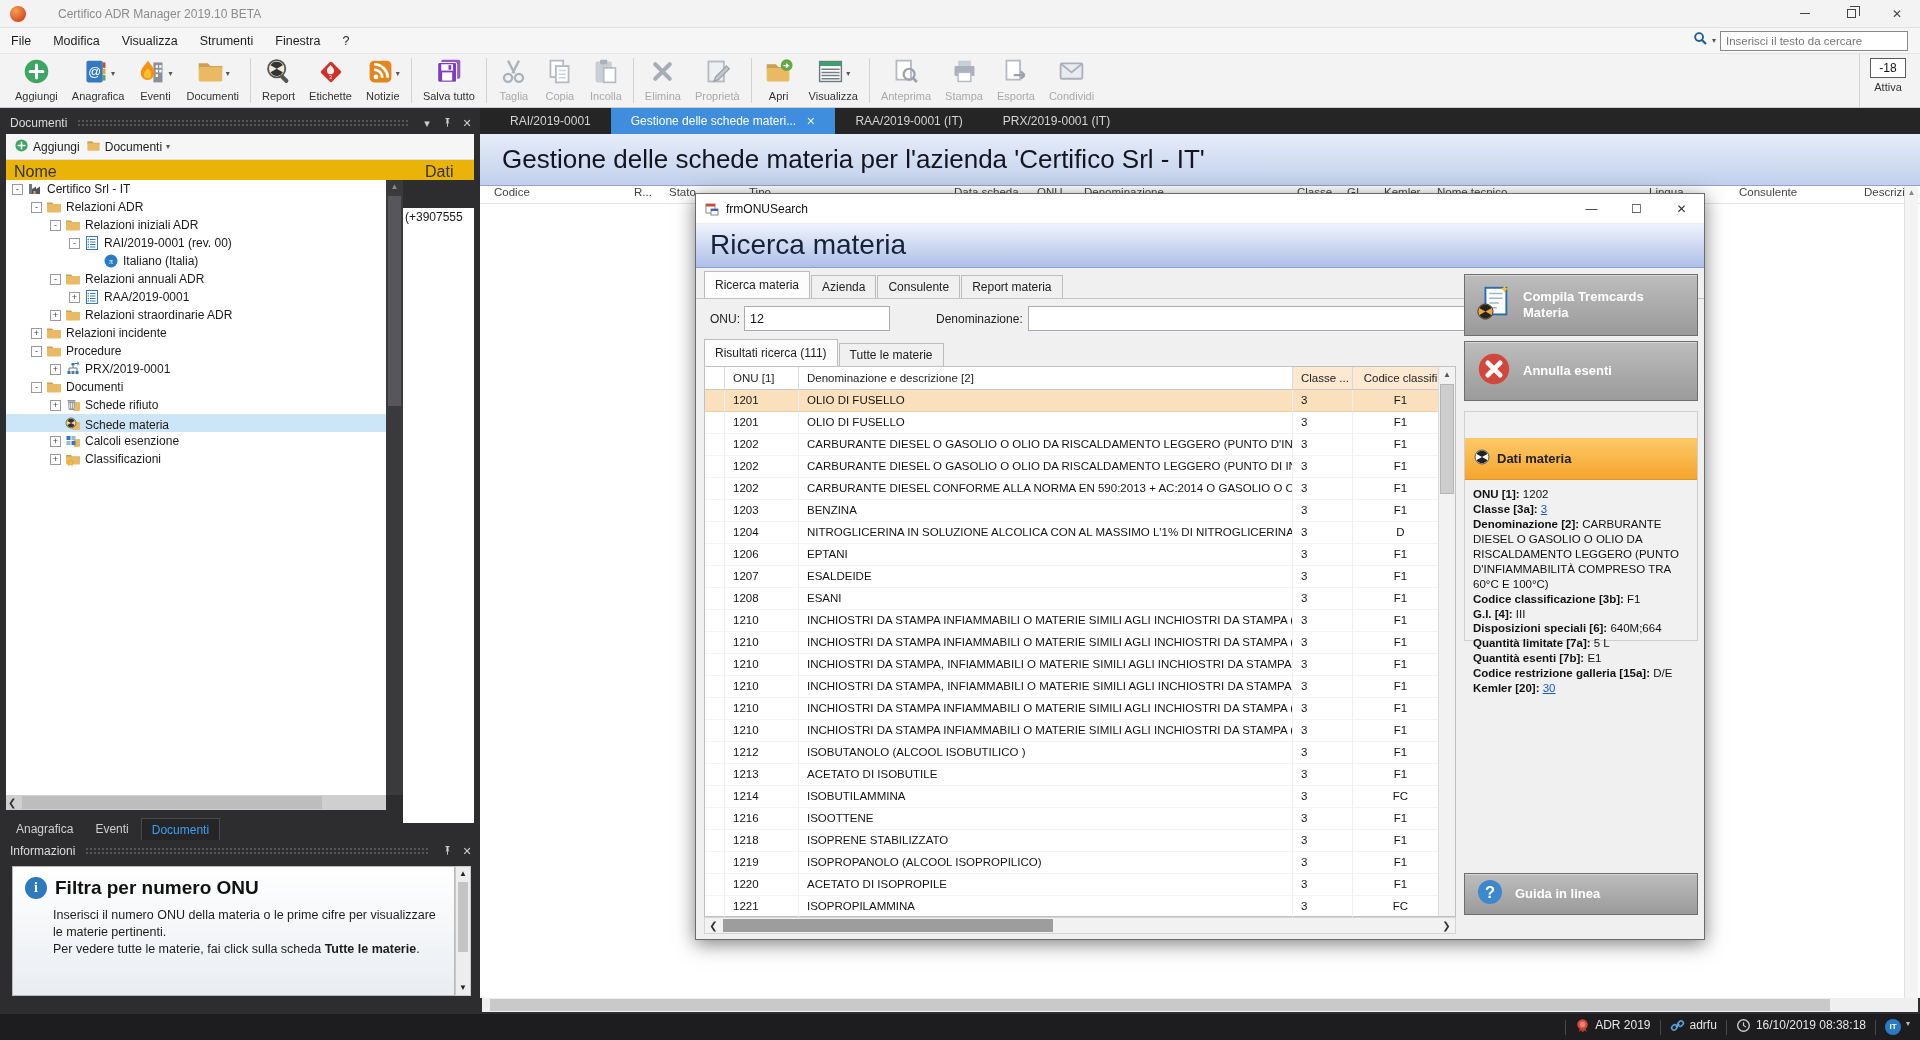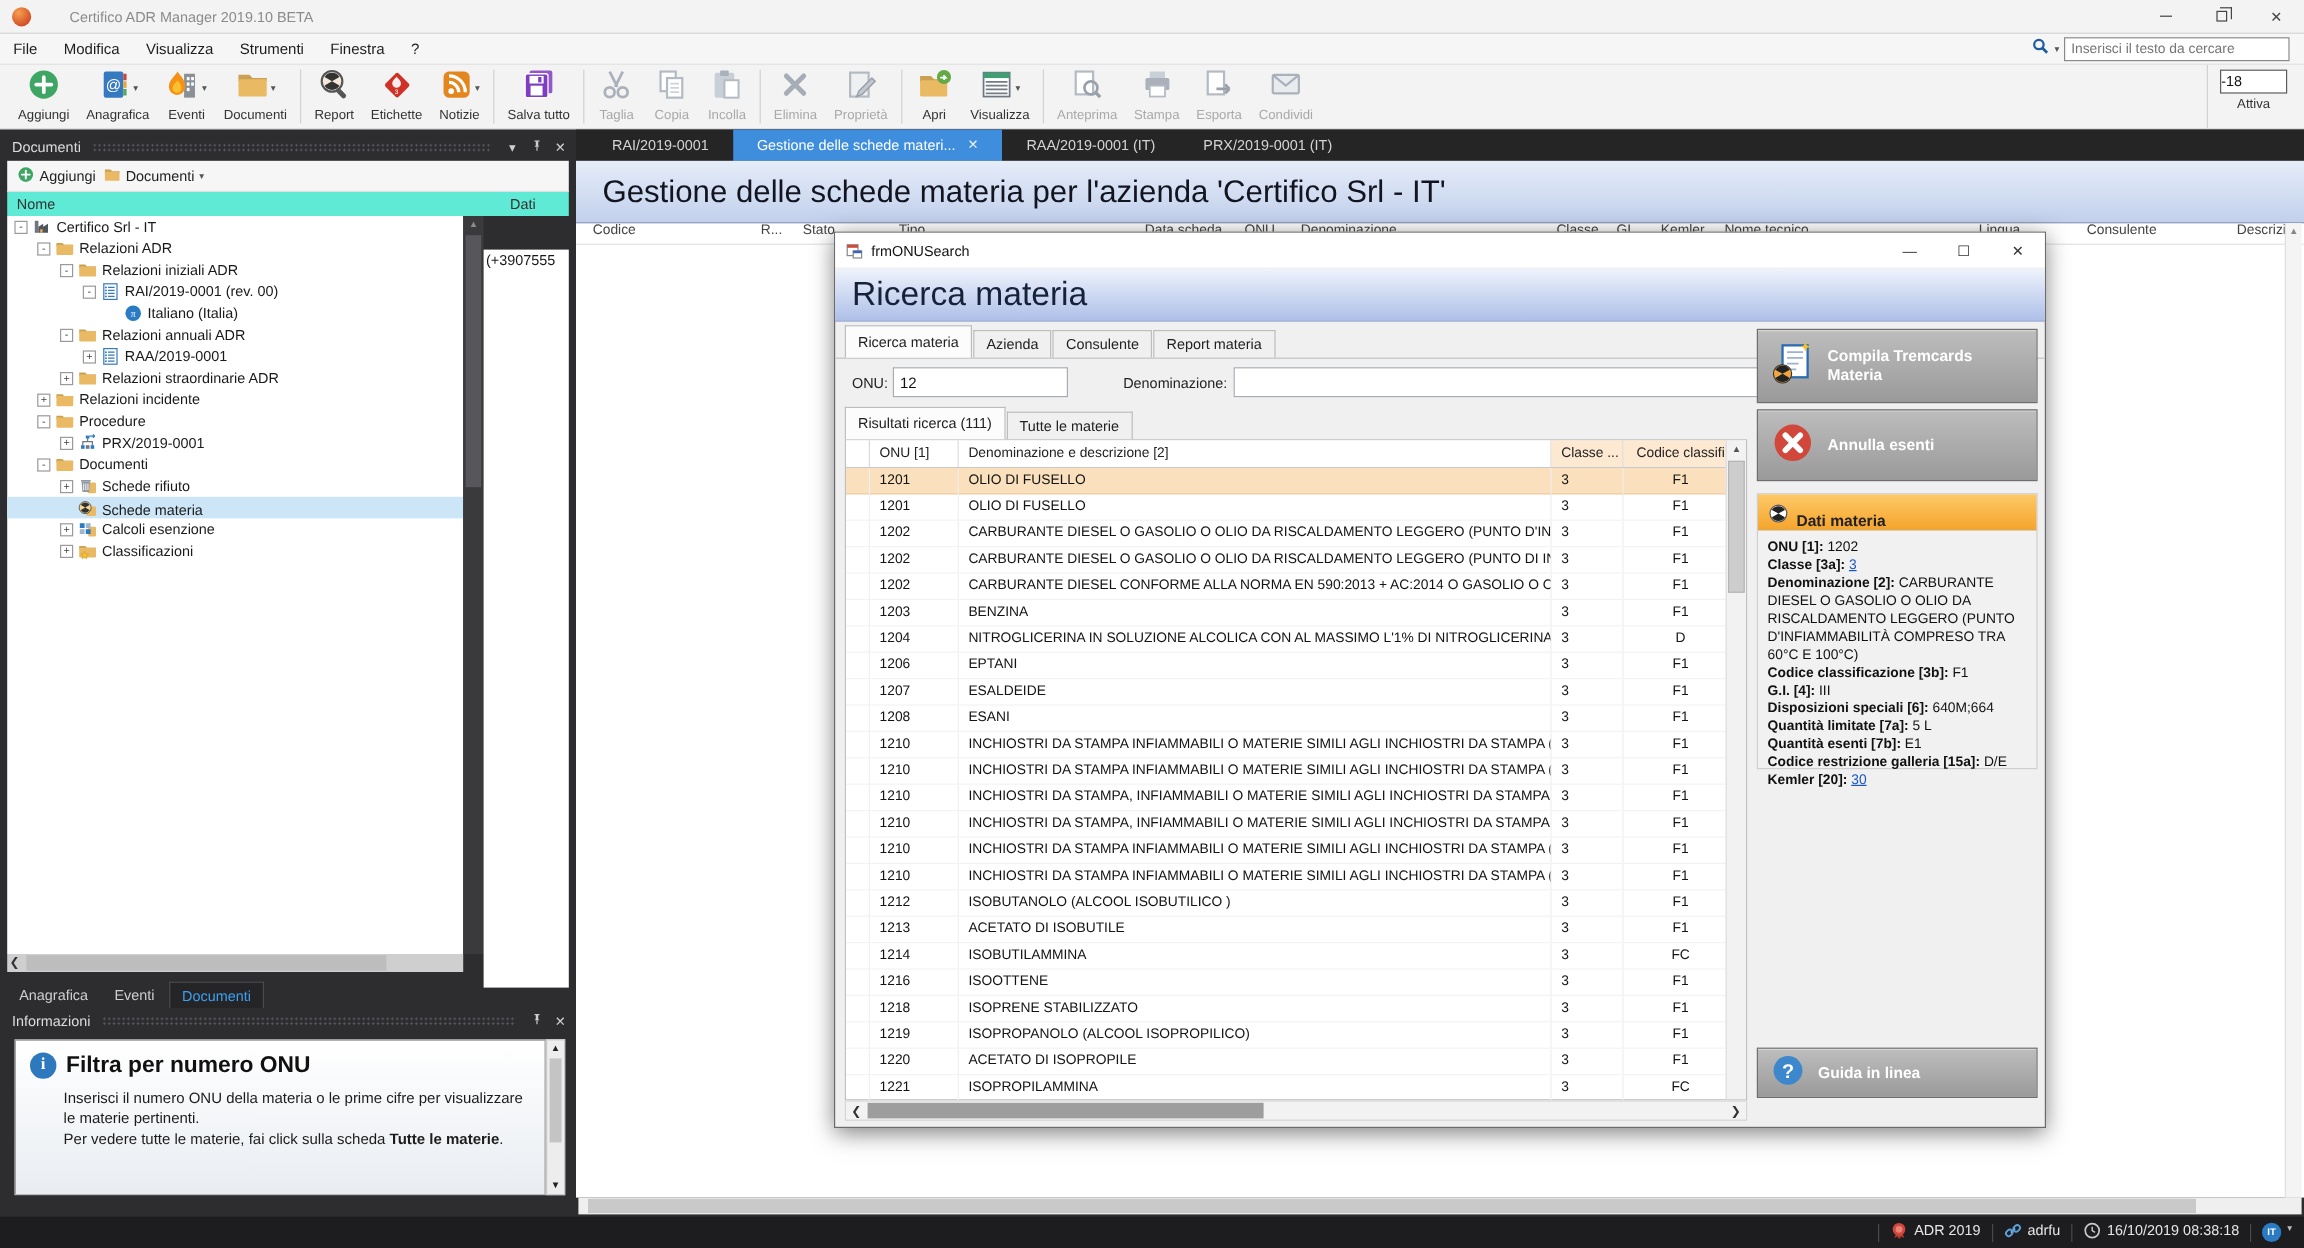--- a/index.html
+++ b/index.html
@@ -25,33 +25,33 @@
 
   #toolbar { left:0; top:54px; width:1920px; height:54px; background:#f3f3f3; border-bottom:1px solid #cfcfcf; display:flex; align-items:stretch; padding-left:8px; }
   .tbtn { display:flex; flex-direction:column; align-items:center; justify-content:flex-start; padding:3px 7px 0; min-width:46px; }
   .tico { height:32px; display:flex; align-items:center; }
   .tico svg { width:29px; height:29px; }
   .tico .dd { font-size:8px; color:#555; margin-left:1px; align-self:center; }
   .tlbl { font-size:11px; color:#333; margin-top:1px; white-space:nowrap; }
   .tbtn.dis .tlbl { color:#a9a9a9; }
   .tsep { width:1px; background:#d2d2d2; margin:4px 4px; }
   #zoom-widget { margin-left:auto; display:flex; flex-direction:column; align-items:center; padding:4px 14px 0 10px; border-left:1px solid #d2d2d2; }
-  #zoom-box { width:56px; height:20px; border:1px solid #5a5a5a; background:#fff; font-size:12px; line-height:18px; color:#111; }
+  #zoom-box { width:36px; height:20px; border:1px solid #5a5a5a; background:#fff; font-size:12px; text-align:center; line-height:18px; color:#111; }
   #zoom-lbl { font-size:11px; color:#333; margin-top:3px; }
 
   
   #dock { left:0; top:108px; width:480px; height:906px; background:#2d2d30; }
   .dock-hdr { height:22px; margin-top:4px; display:flex; align-items:center; padding:0 6px 0 10px; color:#dcdcdc; font-size:12px; gap:6px; }
   .dock-hdr .fill { flex:1; height:8px; margin:0 4px; background-image:radial-gradient(#55555a 1px, transparent 1px); background-size:4px 4px; }
   .dock-hdr .hic { color:#cfcfcf; font-size:11px; width:14px; text-align:center; }
   #dock-tools { left:6px; top:134px; width:468px; height:26px; background:#f6f6f7; display:flex; align-items:center; gap:6px; padding:0 8px; border-bottom:1px solid #e0e0e0; }
   #dock-tools .mini { display:flex; align-items:center; gap:4px; font-size:12px; color:#222; }
   #dock-tools svg { width:15px; height:15px; }
   #dock-tools .dd { font-size:8px; color:#555; }
-  #tree-colhead { left:6px; top:160px; width:468px; height:20px; background:#5eead4; font-size:12px; color:#333; }
+  #tree-colhead { left:6px; top:160px; width:468px; height:20px; background:#eab308; font-size:16px; color:#333; }
   #tree-colhead .nome { position:absolute; left:8px; top:3px; }
   #tree-colhead .dati { position:absolute; left:419px; top:3px; }
   #tree-wrap { left:6px; top:180px; width:380px; height:615px; background:#fff; overflow:hidden; }
   .trow { height:18px; display:flex; align-items:center; font-size:12px; color:#1a1a1a; white-space:nowrap; }
   .trow.sel { background:#cde6f7;align-items:flex-end; }
   .texp { width:11px; height:11px; border:1px solid #9a9a9a; background:#fff; font-size:9px; line-height:9px; text-align:center; color:#444; margin-right:4px; flex:none; }
   .texp.none { border:none; background:transparent; }
   .trow .ic { width:16px; height:16px; margin-right:4px; flex:none; }
   .trow .ic svg { width:16px; height:16px; }
   #tree-vscroll { left:386px; top:180px; width:17px; height:615px; background:#3a3a3d; }
@@ -121,21 +121,21 @@
   #grid-vscroll .thumb { position:absolute; left:1px; top:17px; width:14px; height:110px; background:#cdcdcd; border:1px solid #b5b5b5; }
   #grid-hscroll { position:absolute; left:8px; top:723px; width:752px; height:17px; background:#f2f2f2; border:1px solid #d5d5d5; display:flex; align-items:center; }
   #grid-hscroll .arr { width:17px; text-align:center; font-size:10px; color:#333; }
   #grid-hscroll .thumb { position:absolute; left:18px; top:1px; width:330px; height:13px; background:#9d9d9d; }
   #grid-hscroll .arr.r { position:absolute; right:0; }
 
   .side-btn { position:absolute; left:768px; width:234px; border:1px solid #6e6e6e; background:linear-gradient(#bdbdbd,#9a9a9a); box-shadow:inset 0 1px 0 #d5d5d5; display:flex; align-items:center; gap:10px; padding:0 10px; }
   .side-btn .lbl { color:#fff; font-weight:bold; font-size:13px; line-height:1.2; }
   .side-btn svg { width:38px; height:38px; flex:none; }
   #detail { position:absolute; left:768px; top:217px; width:234px; height:230px; border:1px solid #cfcfcf; background:#f1f1f1; }
-  #detail-hdr { height:30px; background:linear-gradient(#fdc968,#f6a52d); border-bottom:1px solid #d99a34; display:flex; align-items:flex-end; gap:7px; padding:0 9px; }
+  #detail-hdr { height:42px; background:linear-gradient(#fdc968,#f6a52d); border-bottom:1px solid #d99a34; display:flex; align-items:center; gap:7px; padding:0 9px;margin-top:26px; }
   #detail-hdr svg { width:16px; height:16px; }
   #detail-hdr .t { font-size:13px; font-weight:bold; color:#222; }
   #detail-body { padding:7px 8px; font-size:11.5px; color:#111; line-height:1.3; }
   #detail-body b { font-weight:bold; }
   #detail-body .lnk { color:#1a56c4; text-decoration:underline; }
 
   
   #statusbar { left:0; top:1014px; width:1920px; height:26px; background:#1d1d1f; display:flex; align-items:center; justify-content:flex-end; padding-right:10px; gap:9px; color:#e6e6e6; font-size:12px; }
   #statusbar .sep { width:1px; height:15px; background:#49494d; }
   #statusbar .item { display:flex; align-items:flex-start; gap:5px; }

